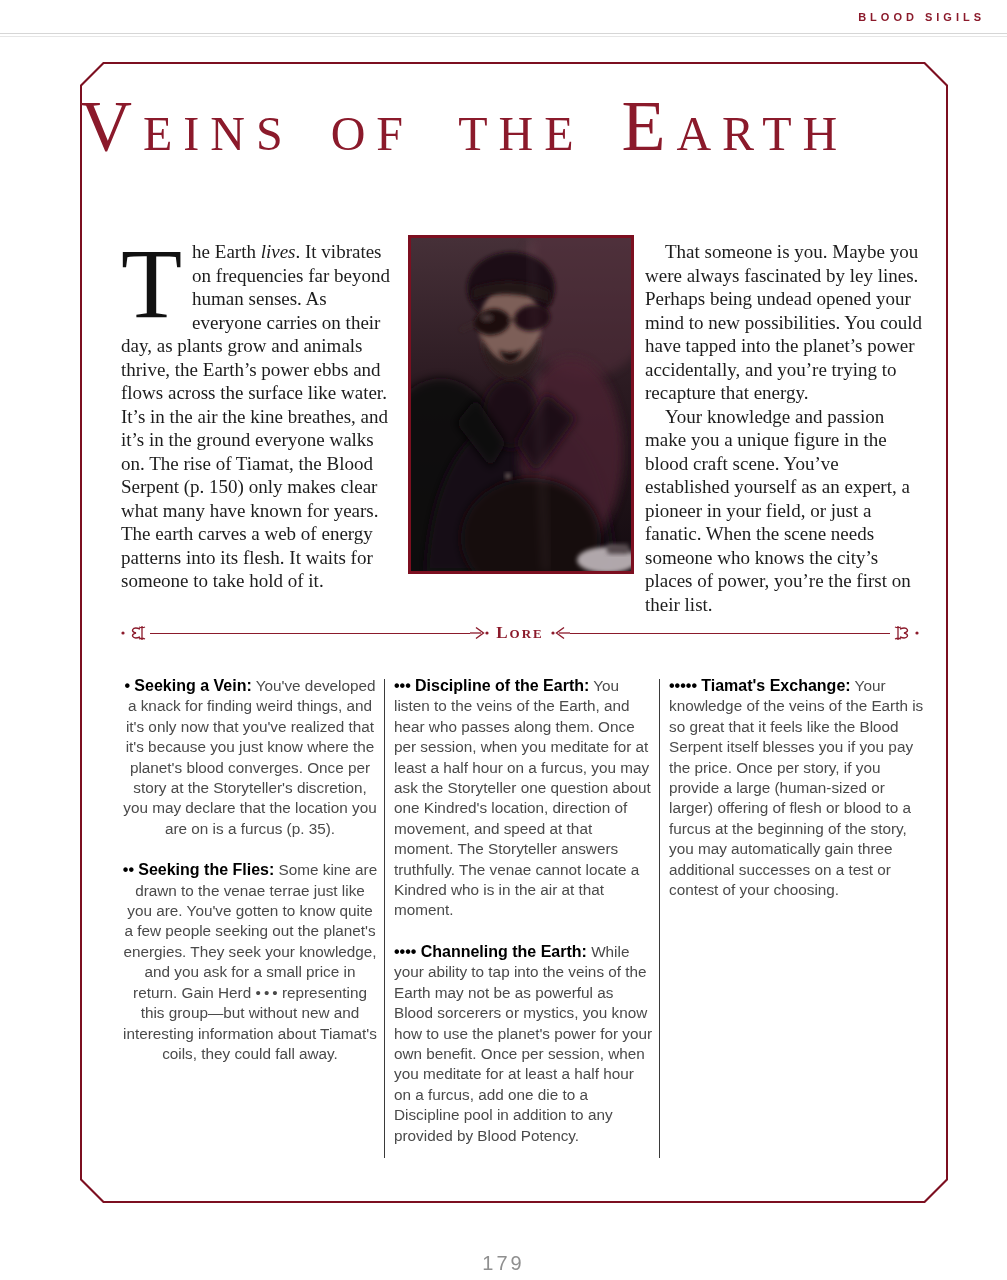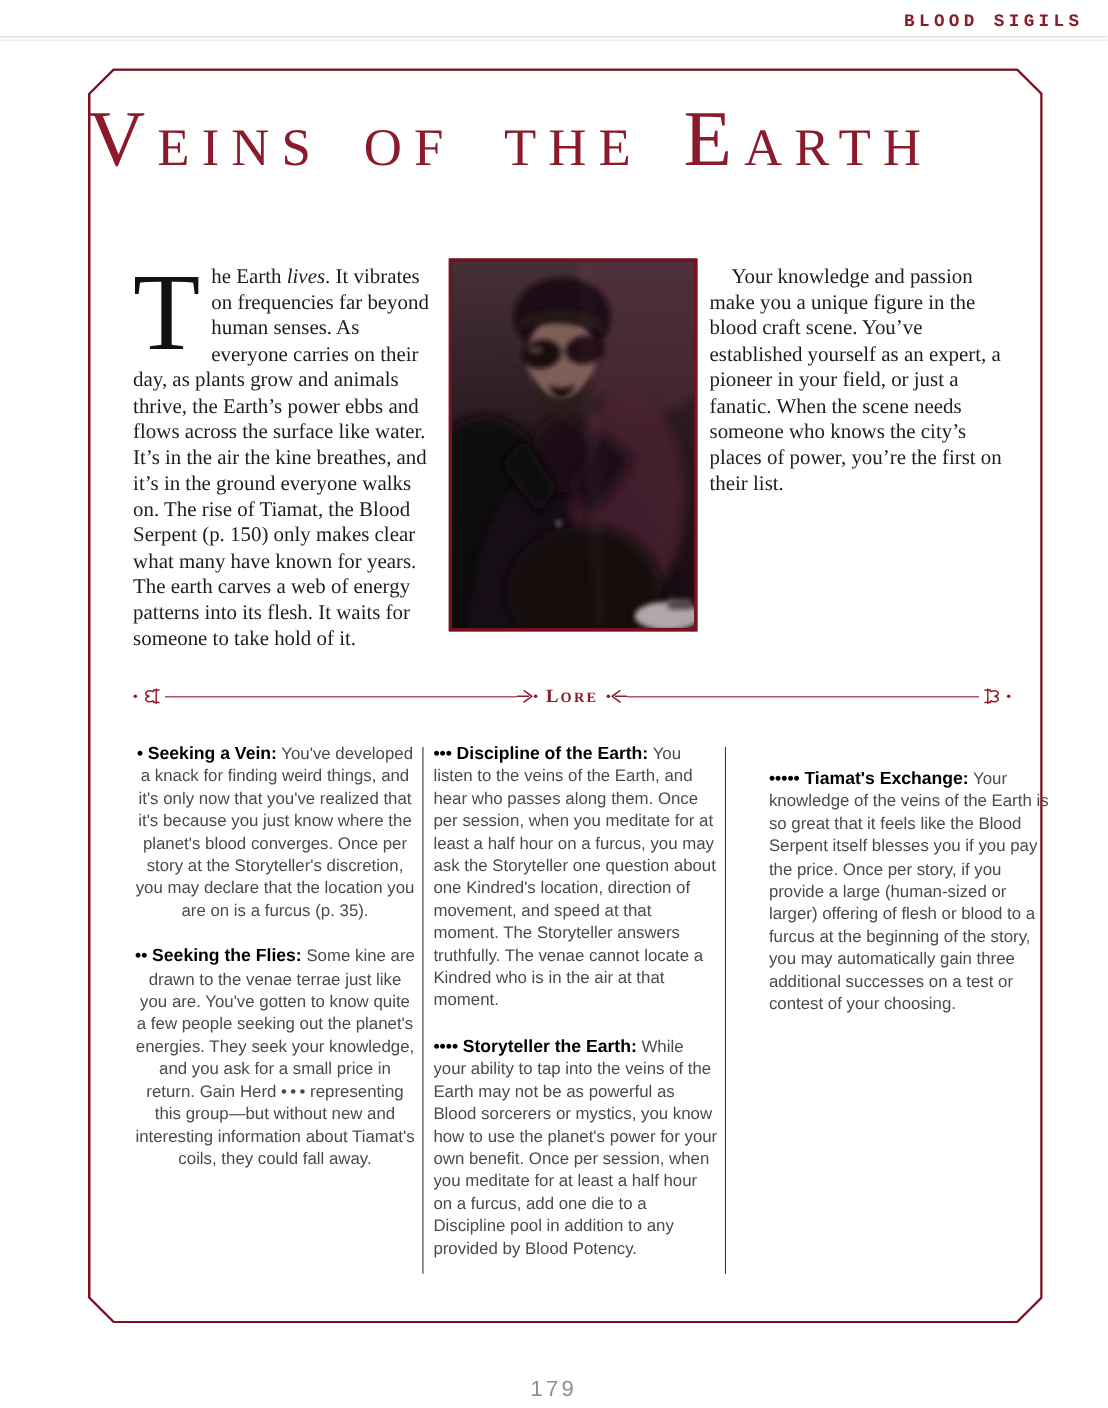--- a/index.html
+++ b/index.html
@@ -13,22 +13,22 @@
   *{box-sizing:border-box;}
   html,body{margin:0;padding:0;}
   body{
     width:1007px;height:1280px;position:relative;background:#ffffff;
     font-family:"Liberation Serif", serif;overflow:hidden;
   }
 
   
   .header-label{
     position:absolute;top:11px;right:22px;
-    font-family:Liberation Mono, monospace;font-weight:bold;
-    font-size:16px;letter-spacing:4px;color:var(--accent-red);
+    font-family:Liberation Sans, sans-serif;font-weight:bold;
+    font-size:11px;letter-spacing:4px;color:var(--accent-red);
   }
   .top-rule{
     position:absolute;top:33px;left:0;width:1007px;height:4px;
     border-top:1px solid var(--rule-gray);
     border-bottom:1px solid #e6e6e6;
   }
 
   
   .frame{
     position:absolute;left:80px;top:62px;width:868px;height:1141px;
@@ -87,21 +87,21 @@
   .orn{flex:0 0 auto;}
 
   
   .col{
     position:absolute;top:676px;width:258px;
     font-family:"Liberation Sans",sans-serif;
     font-size:15.3px;line-height:20.4px;color:var(--sans-text);
   }
   .col-1{left:121px;text-align:center;}
   .col-2{left:394px;}
-  .col-3{left:699px;margin-top:23px;}
+  .col-3{left:669px;}
   .power{margin:0 0 21px 0;}
   .power .lbl{font-weight:bold;color:#000;font-size:16px;}
   .vrule{
     position:absolute;top:679px;height:479px;width:1px;background:#3a3a3a;
   }
   .vrule-1{left:384px;}
   .vrule-2{left:659px;}
 
   
   .page-number{
@@ -178,20 +178,21 @@
 
     <ellipse cx="196" cy="322" rx="30" ry="13" fill="#b9b0b4" opacity="0.95" filter="url(#soft2)"></ellipse>
     <rect x="196" y="306" width="22" height="10" rx="3" fill="#55484e" filter="url(#soft2)"></rect>
 
     <path d="M120 0 L135 333" stroke="#b79aa2" stroke-width="8" opacity="0.08" filter="url(#soft)"></path>
     <path d="M150 0 L150 200" stroke="#c7a8b0" stroke-width="5" opacity="0.08" filter="url(#soft)"></path>
   </svg>
 </div>
 
 <div class="intro-right">
+  <p>That someone is you. Maybe you were always fascinated by ley lines. Perhaps being undead opened your mind to new possibilities. You could have tapped into the planet’s power accidentally, and you’re trying to recapture that energy.</p>
   <p>Your knowledge and passion make you a unique figure in the blood craft scene. You’ve established yourself as an expert, a pioneer in your field, or just a fanatic. When the scene needs someone who knows the city’s places of power, you’re the first on their list.</p>
 </div>
 
 <div class="divider">
   <svg class="orn" width="30" height="18" viewBox="0 0 30 18">
     <circle cx="3" cy="9" r="1.6" fill="#8b1a2b"></circle>
     <path d="M20 5 C12 2 10 8 16 9 C10 10 12 16 20 13" stroke="#8b1a2b" stroke-width="1.4" fill="none"></path>
     <path d="M22 2 L22 16 M19 3 C21 4 23 4 25 3 M19 15 C21 14 23 14 25 15" stroke="#8b1a2b" stroke-width="1.3" fill="none"></path>
   </svg>
   <div class="line"></div>
@@ -230,21 +231,21 @@
 <div class="vrule vrule-1"></div>
 
 <div class="col col-2">
   <p class="power">
     <span class="lbl">•••</span>
     <span class="lbl">Discipline of the Earth:</span>
     <span>You listen to the veins of the Earth, and hear who passes along them. Once per session, when you meditate for at least a half hour on a furcus, you may ask the Storyteller one question about one Kindred's location, direction of movement, and speed at that moment. The Storyteller answers truthfully. The venae cannot locate a Kindred who is in the air at that moment.</span>
   </p>
   <p class="power">
     <span class="lbl">••••</span>
-    <span class="lbl">Storyteller the Earth:</span>
+    <span class="lbl">Channeling the Earth:</span>
     <span>While your ability to tap into the veins of the Earth may not be as powerful as Blood sorcerers or mystics, you know how to use the planet's power for your own benefit. Once per session, when you meditate for at least a half hour on a furcus, add one die to a Discipline pool in addition to any provided by Blood Potency.</span>
   </p>
 </div>
 
 <div class="vrule vrule-2"></div>
 
 <div class="col col-3">
   <p class="power">
     <span class="lbl">•••••</span>
     <span class="lbl">Tiamat's Exchange:</span>

